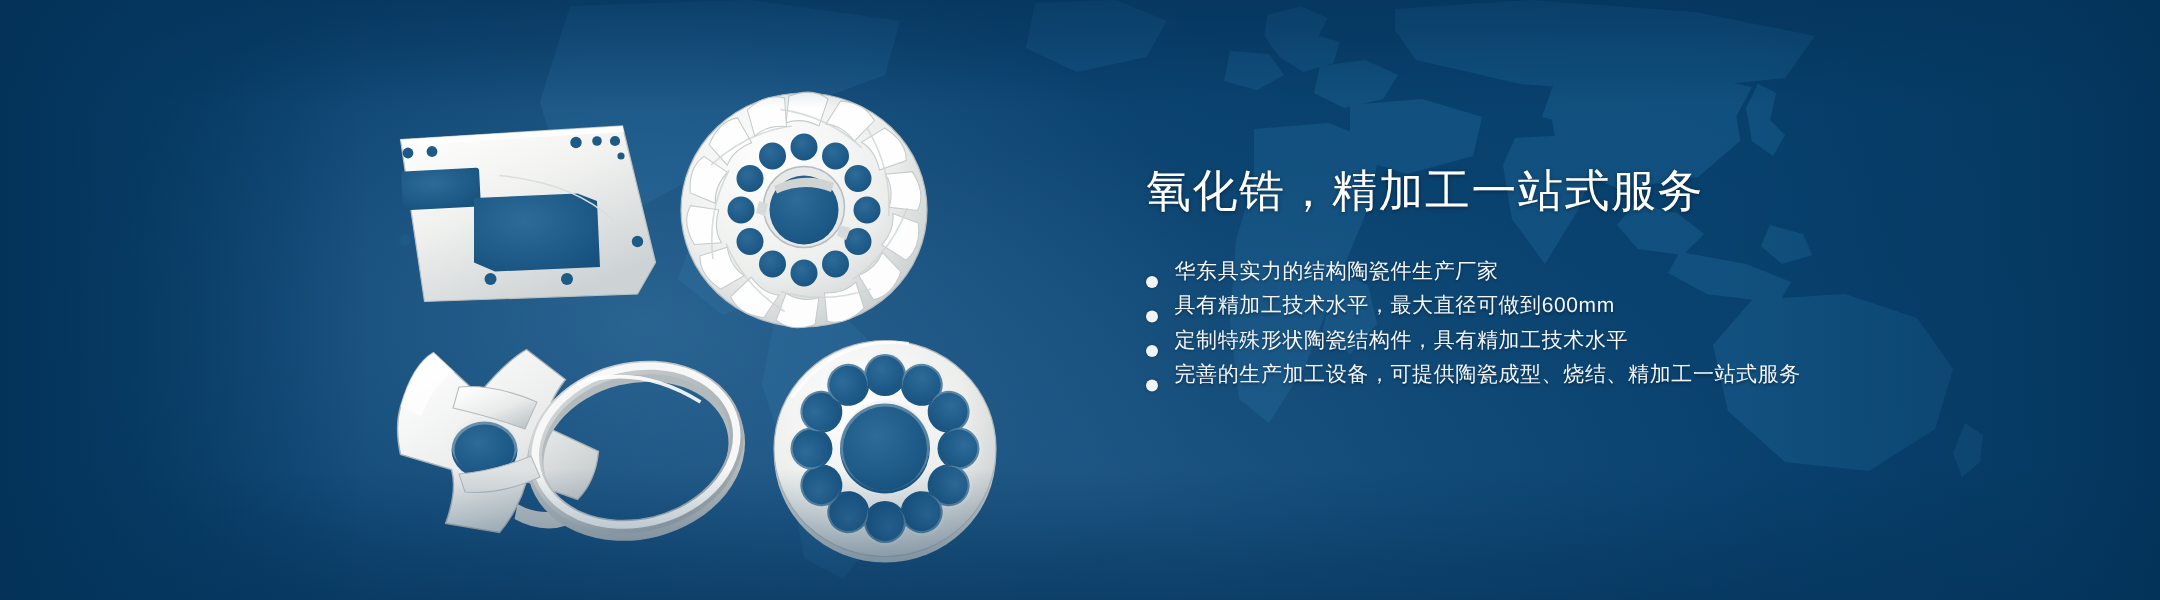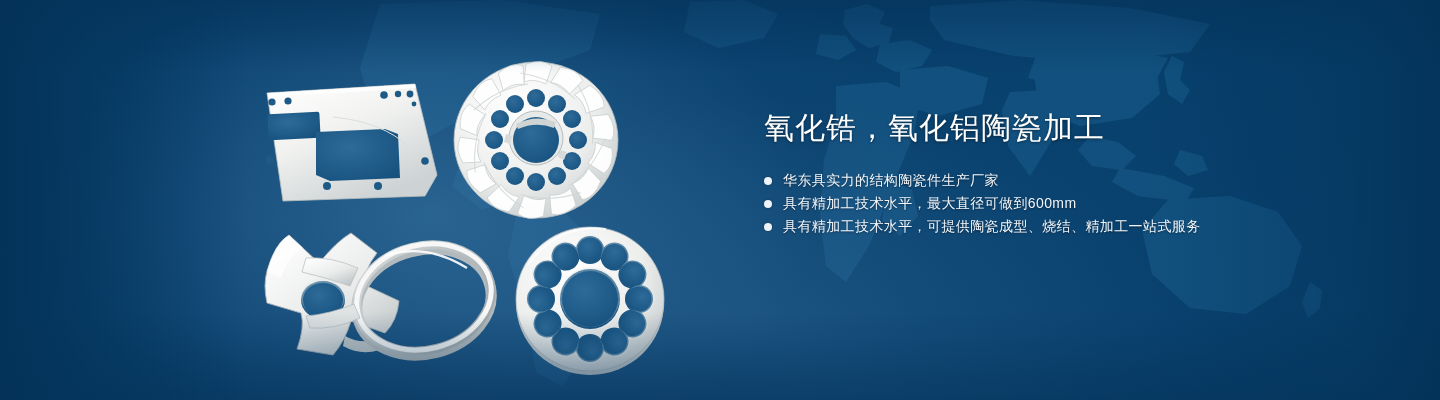--- a/index.html
+++ b/index.html
@@ -85,21 +85,21 @@
     text-shadow: 0 1px 3px rgba(0,0,0,0.45);
     white-space: nowrap;
   }
   .bullets {
     margin-top: 21px;
     list-style: none;
     padding: 0;
   }
   .bullet {
     display: flex;
-    align-items: center;
+    align-items: flex-end;
     height: 23px;
     margin-bottom: 0px;
   }
   .dot {
     width: 8px;
     height: 8px;
     border-radius: 50%;
     background: #eef4f8;
     margin-right: 11px;
     flex: none;
@@ -371,30 +371,34 @@
         </g>
 
         <path d="M-62 -34 q30 -42 78 -36" fill="none" stroke="#ffffff" stroke-width="2" opacity="0.75"></path>
       </g>
     </svg>
   </div>
 
   <div class="bg-vignette"></div>
 
   <div class="content">
-    <div class="title">氧化锆，氧化铝陶瓷加工</div>
+    <div class="title">氧化锆，精加工一站式服务</div>
     <ul class="bullets">
       <li class="bullet">
         <span class="dot"></span>
         <span class="bullet-text">华东具实力的结构陶瓷件生产厂家</span>
       </li>
       <li class="bullet">
         <span class="dot"></span>
         <span class="bullet-text">具有精加工技术水平，最大直径可做到600mm</span>
       </li>
       <li class="bullet">
         <span class="dot"></span>
-        <span class="bullet-text">具有精加工技术水平，可提供陶瓷成型、烧结、精加工一站式服务</span>
+        <span class="bullet-text">定制特殊形状陶瓷结构件，具有精加工技术水平</span>
+      </li>
+      <li class="bullet">
+        <span class="dot"></span>
+        <span class="bullet-text">完善的生产加工设备，可提供陶瓷成型、烧结、精加工一站式服务</span>
       </li>
     </ul>
   </div>
 
 </div>
 
 </body></html>

